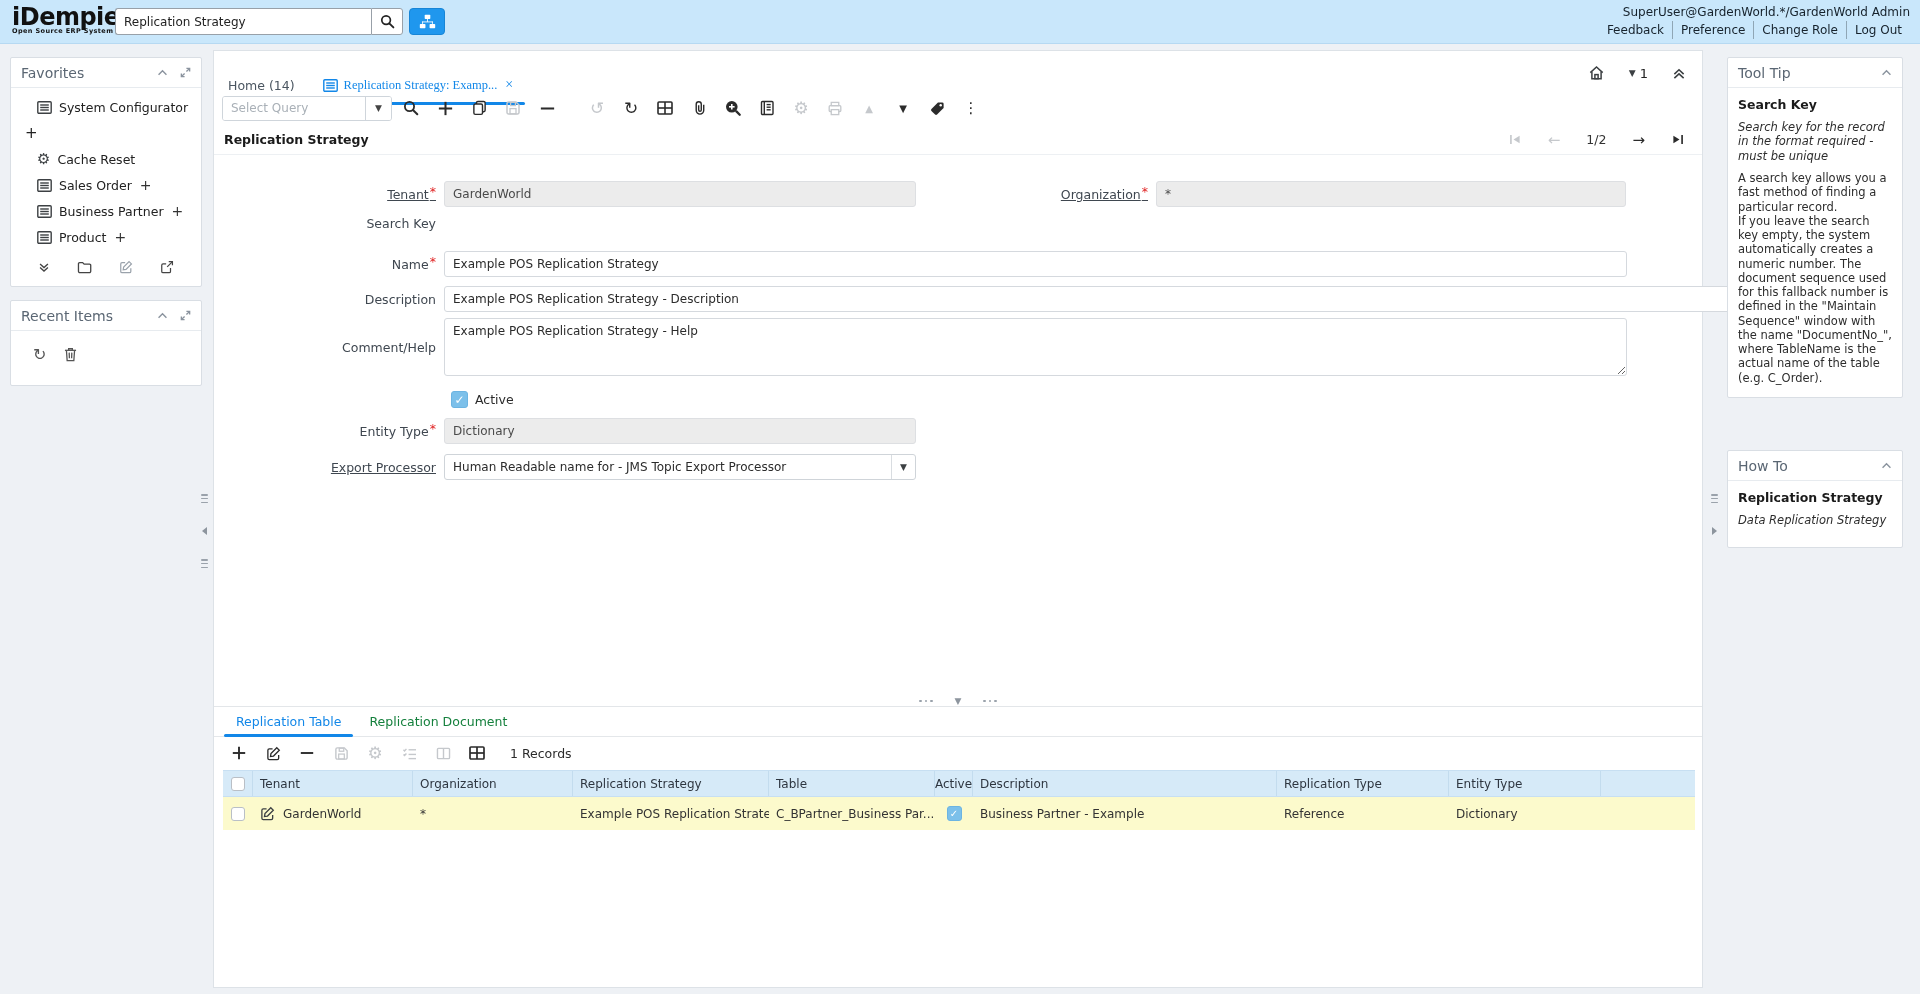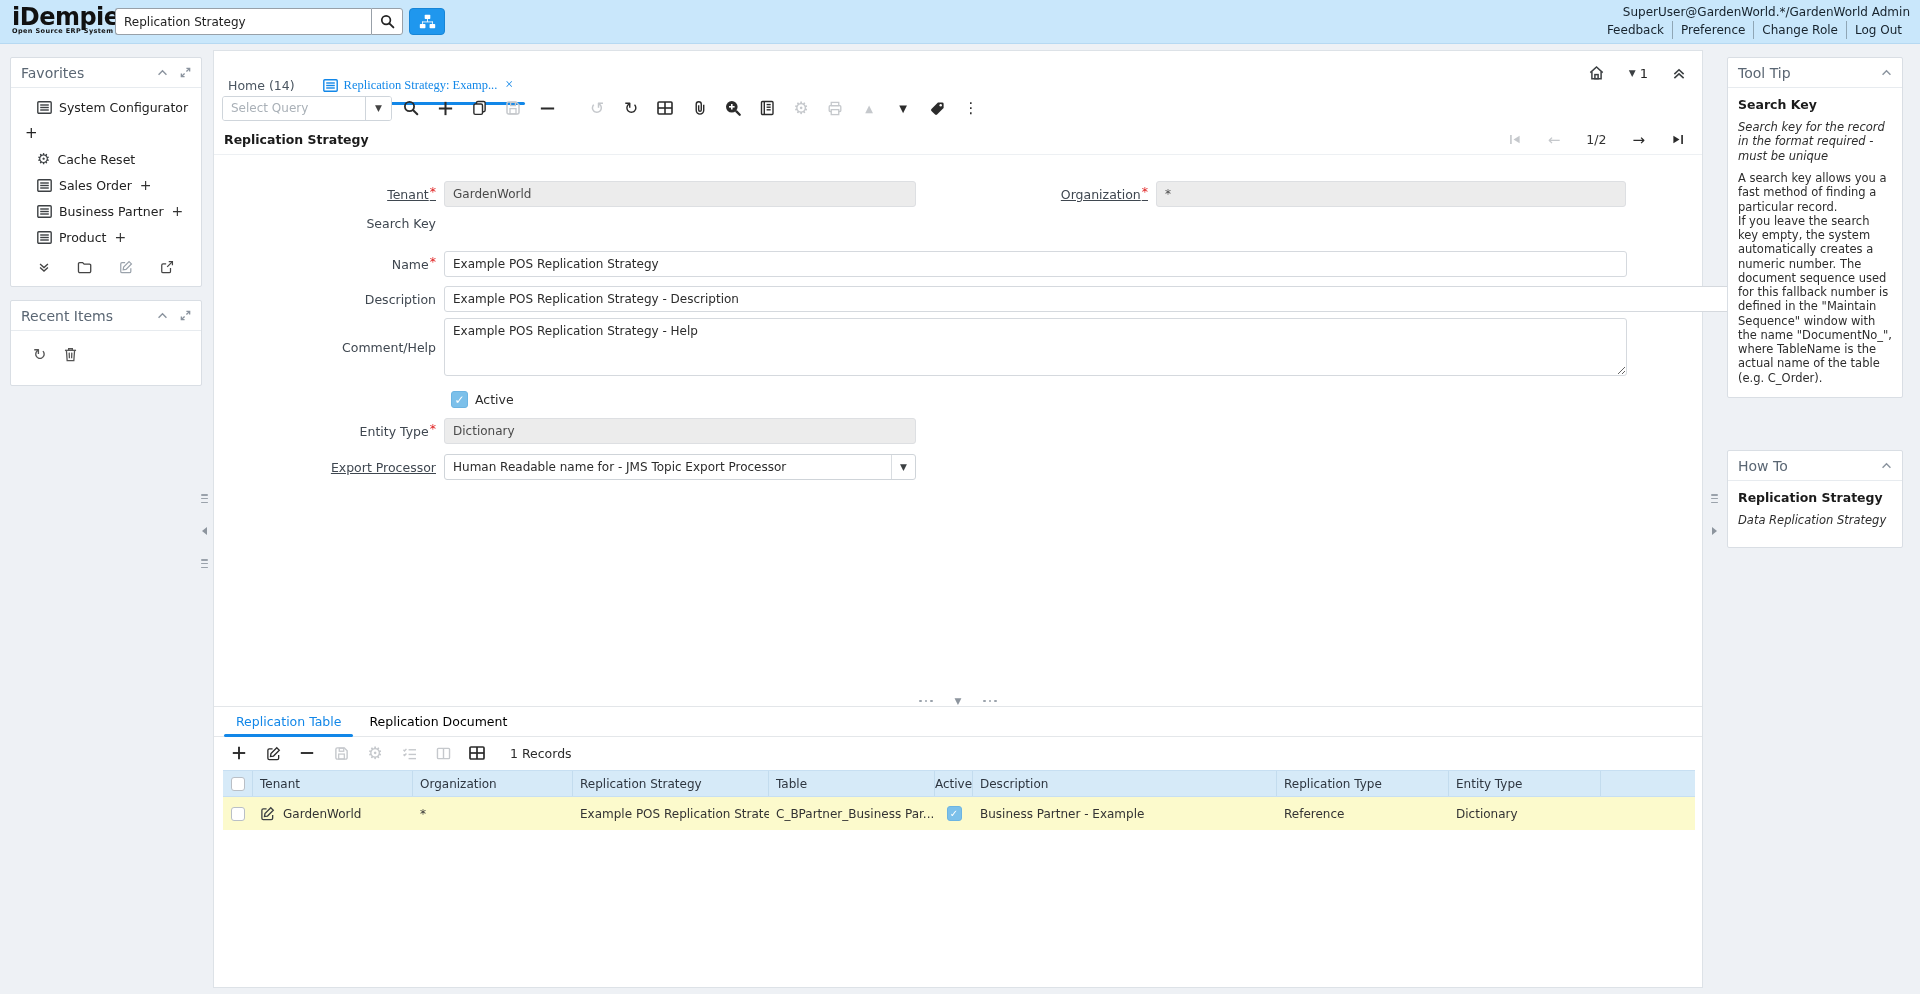--- a/index.html
+++ b/index.html
@@ -116,21 +116,21 @@
   .cblabel { margin-left:7px; color:#2b2b2b; font-size:12.5px; }
   
   .splitter { position:absolute; left:0; top:645px; width:100%; height:10px; display:flex;
     align-items:center; justify-content:center; gap:22px; color:#9aa2ab; cursor:row-resize; }
   .hdots { display:flex; gap:3px; }
   .hdots i { width:2.5px; height:2.5px; background:#9aa2ab; border-radius:50%; display:block; }
   .split-caret { font-size:9px; color:#8d959e; }
   
   .detail { position:absolute; left:0; top:655px; width:100%; height:281px; border-top:1px solid #e3e6e9; }
   .dtabs { height:30px; display:flex; align-items:flex-end; border-bottom:1px solid #e4e7ea; padding-left:8px;text-align:right; }
-  .dtab { padding:6px 14px 7px 14px; font-size:12.5px; color:#000000; cursor:pointer; position:relative; }
+  .dtab { padding:6px 14px 7px 14px; font-size:12.5px; color:#15803d; cursor:pointer; position:relative; }
   .dtab.active { color:#1287e8; }
   .dtab.active::after { content:""; position:absolute; left:2px; right:2px; bottom:-1px; height:3px;
     background:#1287e8; border-radius:2px; }
   .dtoolbar { height:32px; display:flex; align-items:center; padding-left:10px; gap:4px; }
   .dtoolbar .records { margin-left:14px; color:#2b2b2b; font-size:12.5px; }
   .grid { position:absolute; left:9px; top:63px; width:1472px; }
   .grow { display:flex; align-items:center; }
   .ghead { height:27px; background:#d6eaf8; border-top:1px solid #c7dff2; border-bottom:1px solid #c7dff2; }
   .ghead .gcell { color:#2e3640; font-size:12px; border-right:1px solid #c3dcee; height:100%; display:flex; align-items:center; }
   .gdata { height:33px; background:#fcfacc; }

